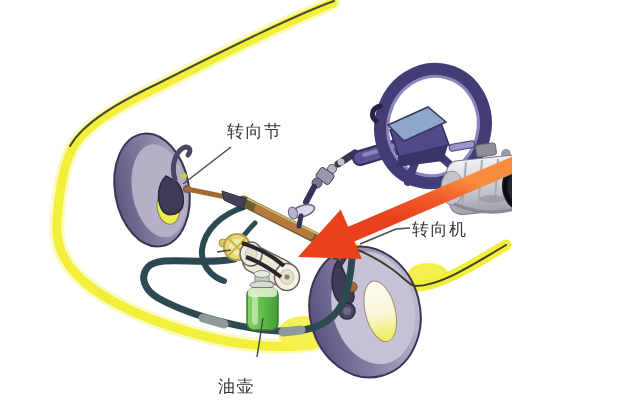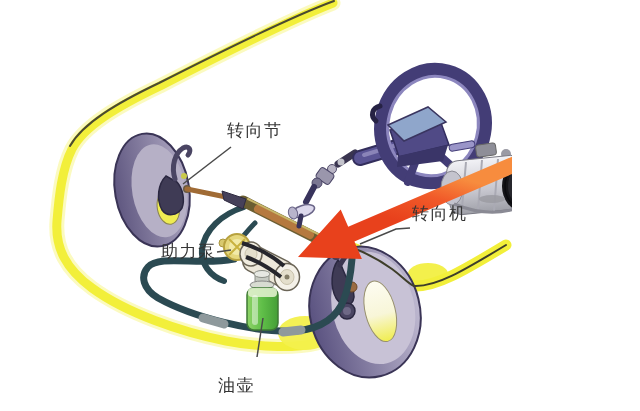--- a/index.html
+++ b/index.html
@@ -1,26 +1,26 @@
 <!DOCTYPE html>
 <html><head>
 <meta charset="utf-8">
 <style>
   html,body{margin:0;padding:0;background:#fff;}
   .stage{
     position:relative;width:512px;height:411px;background:#ffffff;
-    font-family:Liberation Mono, monospace;overflow:hidden;
+    font-family:Liberation Sans, sans-serif;overflow:hidden;
   }
   .stage svg{position:absolute;left:0;top:0;}
   .diagram-label{
     position:absolute;color:#343434;font-size:17px;line-height:21px;
     letter-spacing:1.5px;white-space:nowrap;user-select:none;
   }
   .lbl-knuckle{left:227px;top:121px;}
-  .lbl-gear{left:412px;top:204px;}
+  .lbl-gear{left:412px;top:219px;}
   .lbl-pump{left:161px;top:242px;}
   .lbl-reservoir{left:218px;top:376px;}
 </style>
 </head>
 <body>
 
 <div class="stage">
 
 <svg width="640" height="411" viewBox="0 0 640 411">
   <defs>
@@ -206,16 +206,15 @@
   <g stroke="#4A4A4A" stroke-width="1.5" fill="none">
     <path d="M231,147 L183,184"></path>
     <path d="M410,228 L396,229 L360,244"></path>
     <path d="M217,252 L231,250"></path>
     <path d="M257,357 L263,318"></path>
   </g>
 </svg>
 
 <div class="diagram-label lbl-knuckle">转向节</div>
 <div class="diagram-label lbl-gear">转向机</div>
-<div class="diagram-label lbl-pump">助力泵</div>
 <div class="diagram-label lbl-reservoir">油壶</div>
 
 </div>
 
 </body></html>

